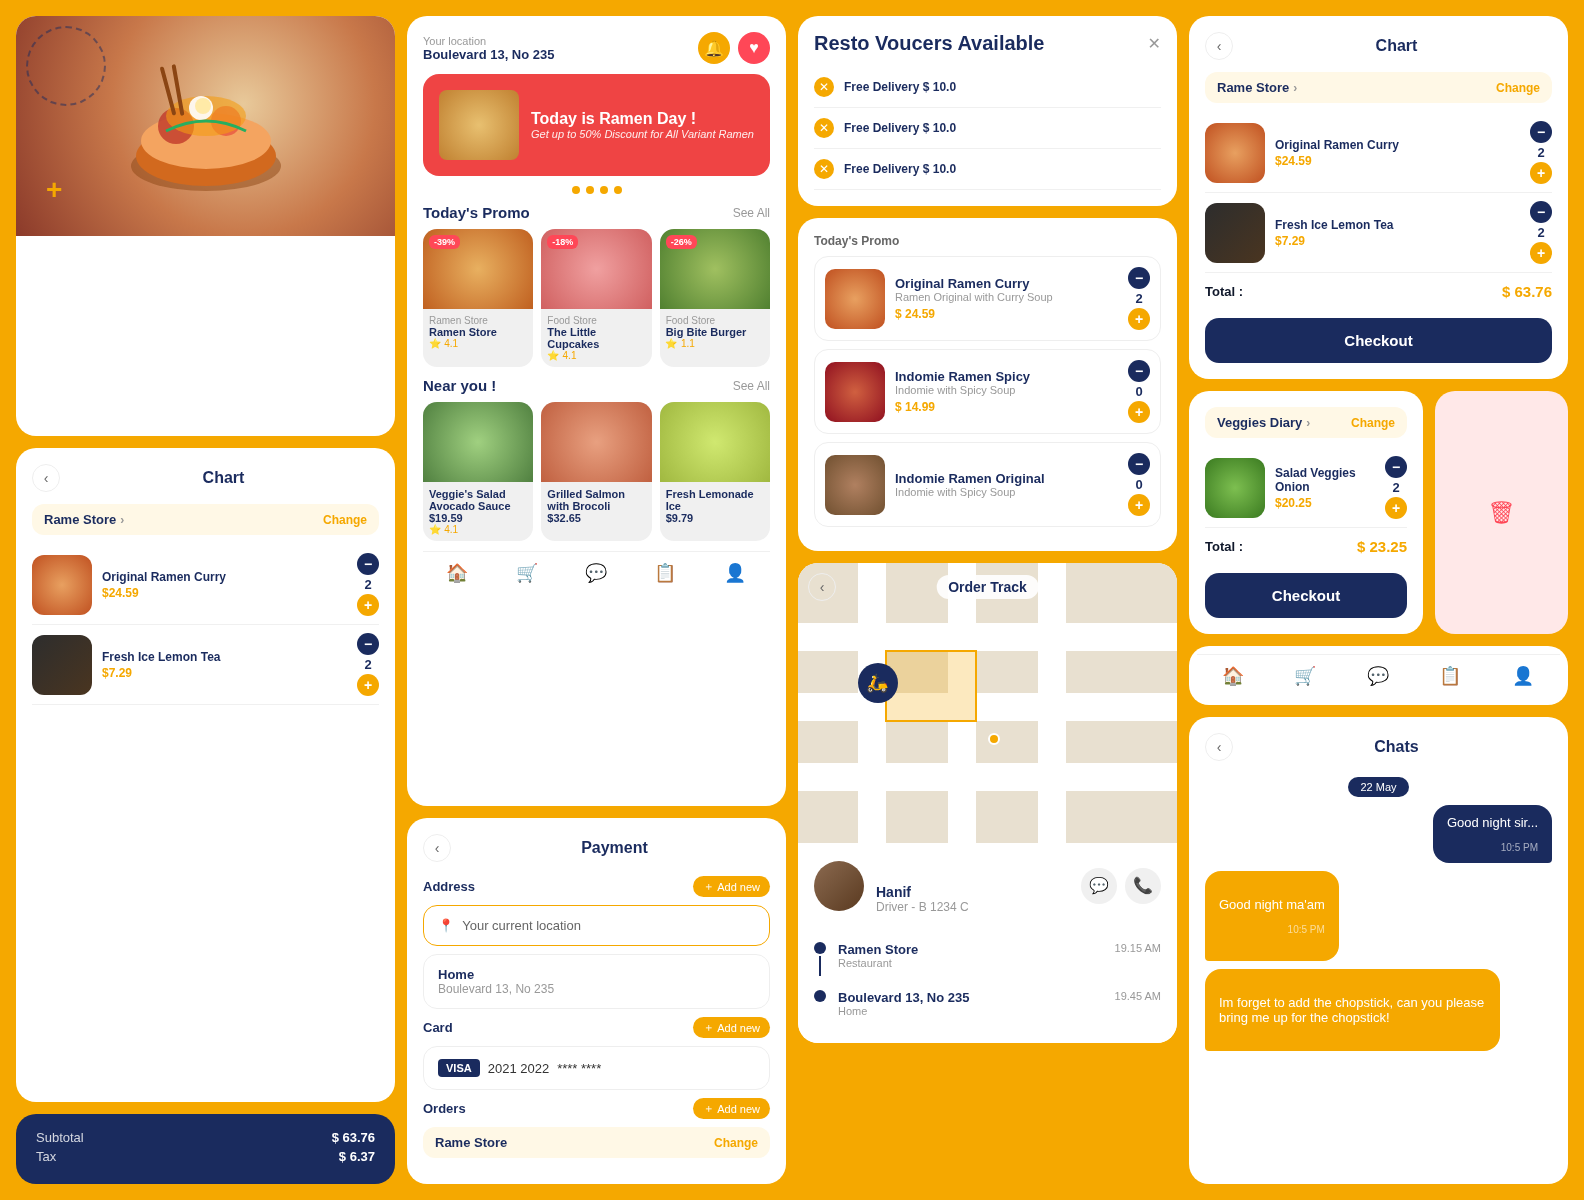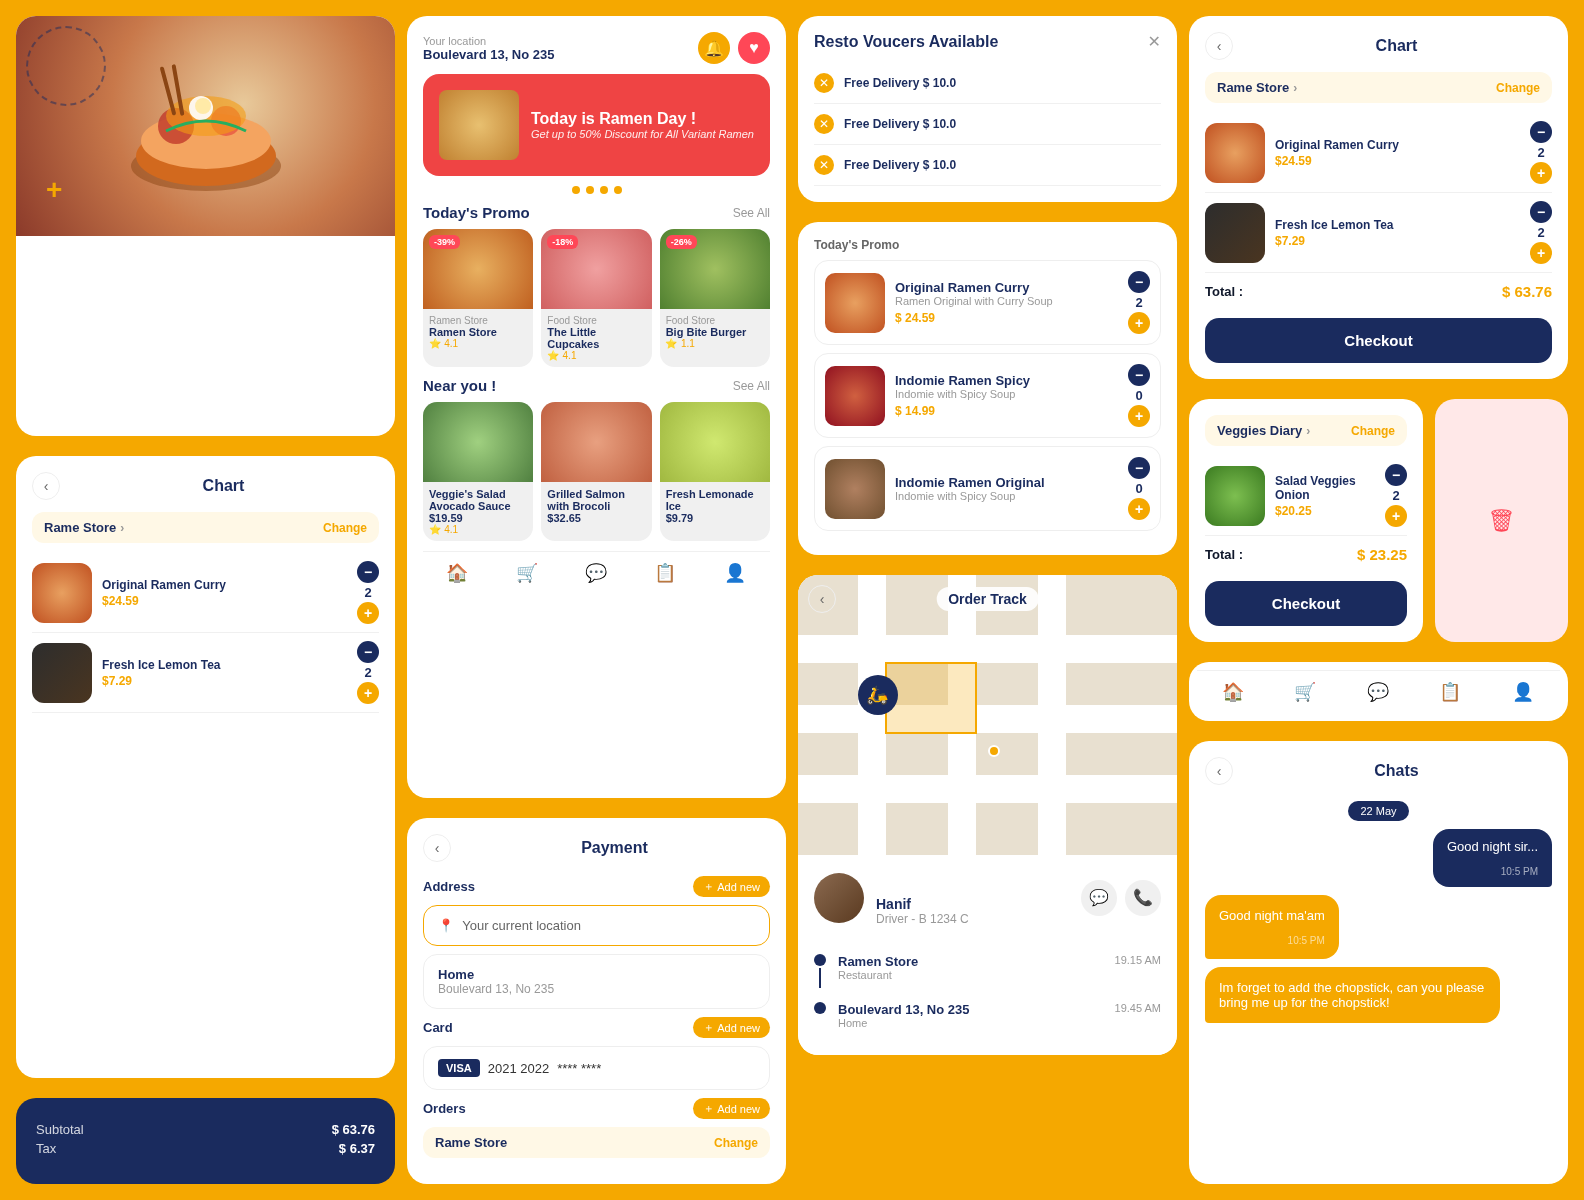--- a/index.html
+++ b/index.html
@@ -19,21 +19,21 @@
       min-height: 1200px;
       gap: 0;
       padding: 16px;
       gap: 12px;
     }
 
     .col {
       flex: 1;
       display: flex;
       flex-direction: column;
-      gap: 20px;
+      gap: 12px;
     }
 
     
     .card {
       background: #fff;
       border-radius: 20px;
       overflow: hidden;
     }
 
     
@@ -176,21 +176,21 @@
       font-size: 14px; font-weight: 700;
     }
     .qty-btn.minus { background: #1a2b5e; color: #fff; }
     .qty-btn.plus { background: #F5A800; color: #fff; }
     .qty-num { font-size: 13px; font-weight: 700; color: #1a2b5e; }
 
     
     .bottom-bar {
       background: #1a2b5e;
       border-radius: 20px;
-      padding: 24px 20px;
+      padding: 16px 20px;
       color: #fff;
     }
     .bottom-bar .row { display: flex; justify-content: space-between; margin-bottom: 4px; }
     .bottom-bar .label { font-size: 13px; opacity: 0.8; }
     .bottom-bar .value { font-size: 13px; font-weight: 700; }
 
     
     .home-screen {
       background: #fff;
       border-radius: 20px;
@@ -329,21 +329,21 @@
     
     .voucher-card {
       background: #fff;
       border-radius: 20px;
       padding: 16px;
     }
     .voucher-header {
       display: flex; justify-content: space-between; align-items: center;
       margin-bottom: 12px;
     }
-    .voucher-title { font-size: 16px; font-weight: 700; color: #1a2b5e; }
+    .voucher-title { font-size: 20px; font-weight: 700; color: #1a2b5e; }
     .close-x { font-size: 16px; color: #999; cursor: pointer; }
 
     .voucher-item {
       display: flex; align-items: center; gap: 10px;
       padding: 10px 0;
       border-bottom: 1px solid #f0f0f0;
     }
     .check-icon {
       width: 20px; height: 20px; border-radius: 50%;
       background: #F5A800;
@@ -525,21 +525,21 @@
       position: relative;
     }
     .msg-time { font-size: 10px; opacity: 0.6; margin-top: 12px; text-align: right; }
 
     .msg-left {
       display: flex; justify-content: flex-start; margin-bottom: 8px;
     }
     .msg-bubble-yellow {
       background: #F5A800; color: #fff;
       border-radius: 16px 16px 16px 4px;
-      padding: 13px 14px;
+      padding: 26px 14px;
       font-size: 13px;
       max-width: 85%;
     }
 
     .col4-row {
       display: flex; gap: 12px;
     }
     .col4-chart { flex: 2; }
     .col4-delete { flex: 1; }
   </style>

